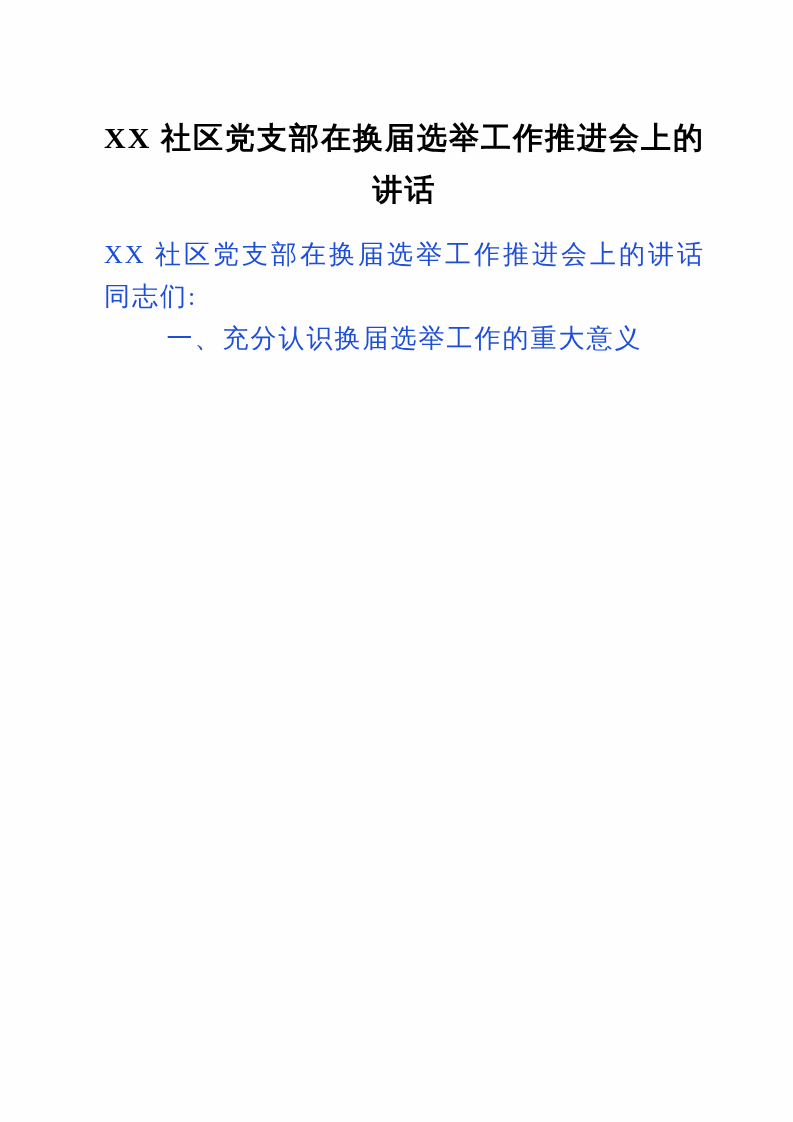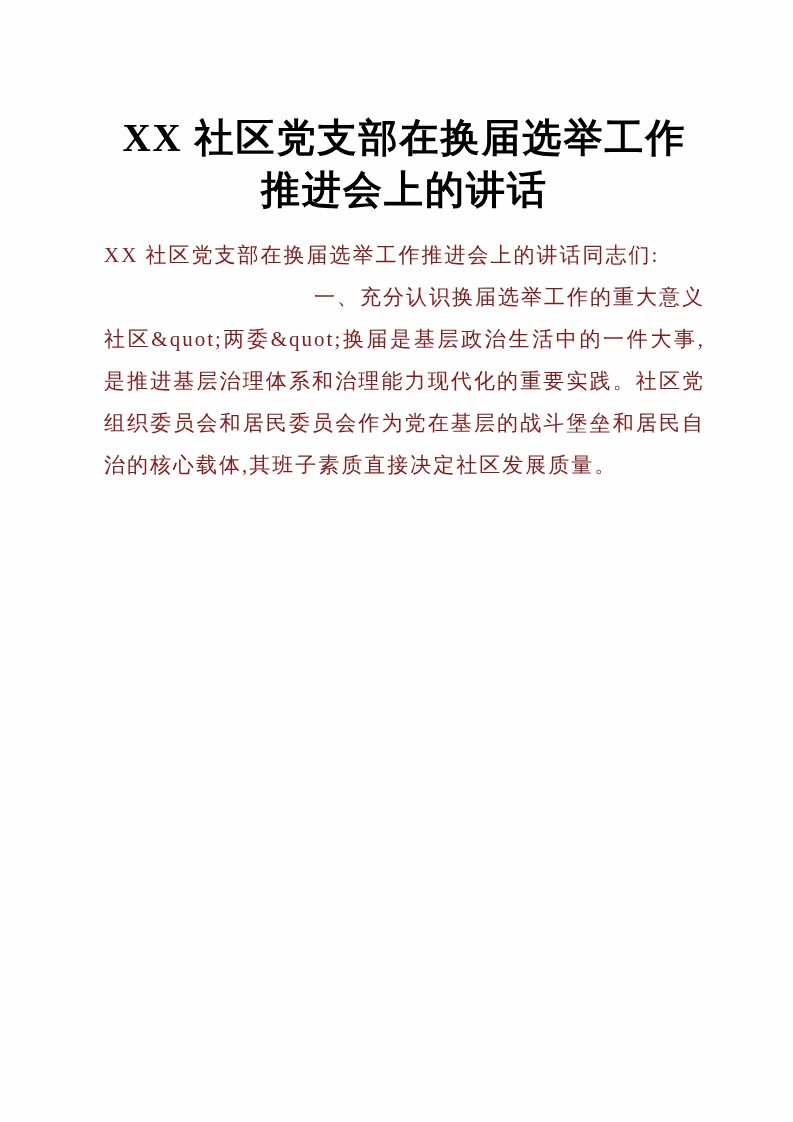--- a/index.html
+++ b/index.html
@@ -14,52 +14,51 @@
     margin: 0 auto;
     background: #fefefe;
     overflow: hidden;
     box-sizing: border-box;
     padding: 112px 88px 0 104px;
     font-family: "Liberation Serif", "DejaVu Serif", serif;
     color: #1a1a1a;
   }
   .doc-title {
     margin: 0 0 18px 0;
-    font-size: 39px;
+    font-size: 30px;
     font-weight: bold;
     line-height: 52px;
     text-align: center;
     letter-spacing: 2px;
     color: #000000;
   }
   .doc-body {
     width: 100%;
   }
   .para {
     margin: 0;
-    font-size: 21px;
+    font-size: 26px;
     line-height: 42px;
     letter-spacing: 2px;
     text-align: justify;
     text-justify: inter-character;
     word-break: break-all;
-    color: #7f1d1d;
+    color: #1d4ed8;
   }
   .para.heading {
-    text-align: right;
+    text-align: center;
   }
 </style>
 </head>
 <body>
 
 <div class="page">
   <h1 class="doc-title">XX 社区党支部在换届选举工作推进会上的讲话</h1>
 
   <div class="doc-body">
     <p class="para">XX 社区党支部在换届选举工作推进会上的讲话同志们:</p>
 
 
     <p class="para heading">一、充分认识换届选举工作的重大意义</p>
 
-    <p class="para">社区&amp;quot;两委&amp;quot;换届是基层政治生活中的一件大事,是推进基层治理体系和治理能力现代化的重要实践。社区党组织委员会和居民委员会作为党在基层的战斗堡垒和居民自治的核心载体,其班子素质直接决定社区发展质量。</p>
 
   </div>
 </div>
 
 </body></html>

